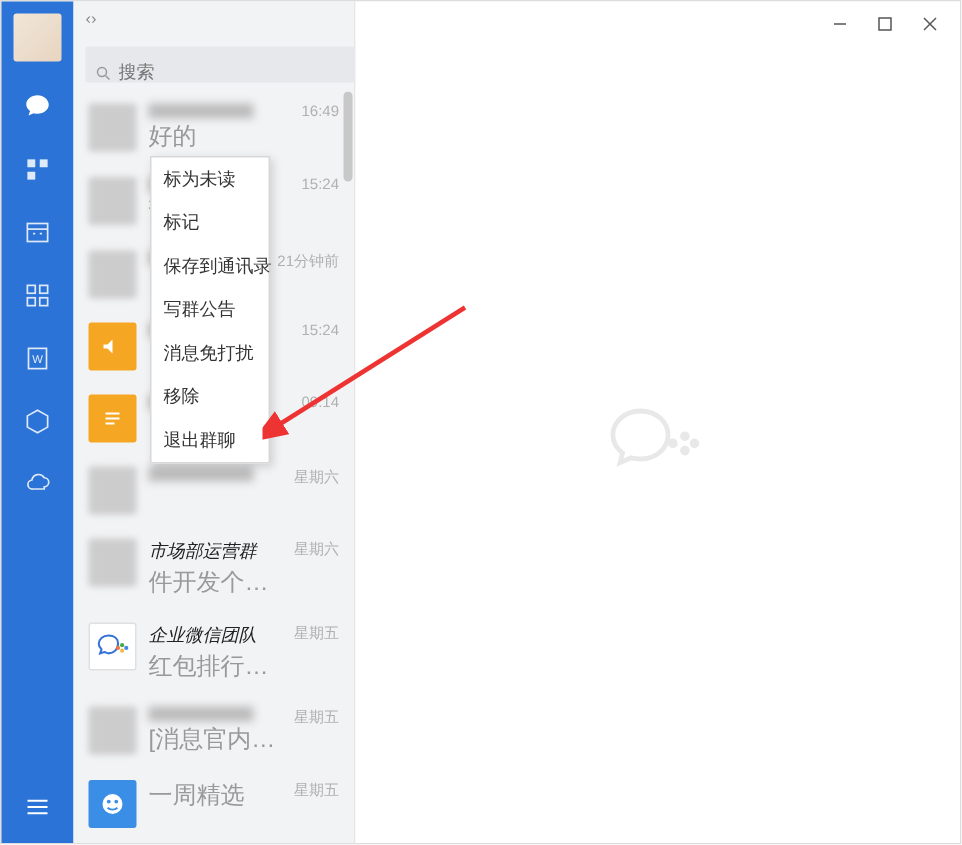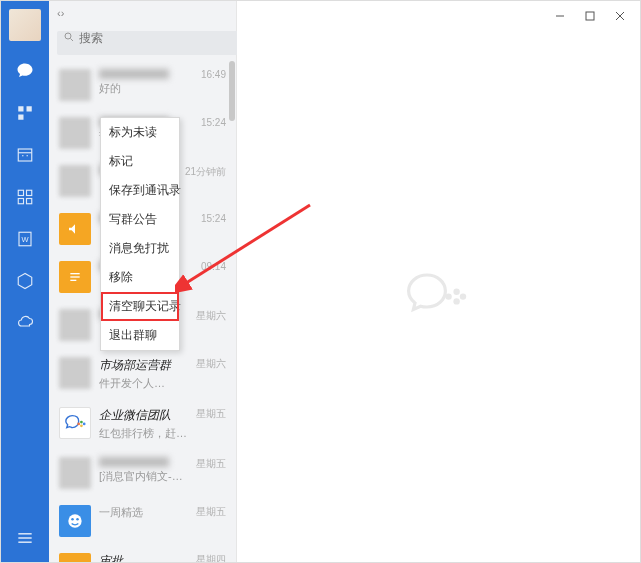--- a/index.html
+++ b/index.html
@@ -14,49 +14,49 @@
     .nav-icon.active { opacity: 1; }
     .nav-icon svg { width: 18px; height: 18px; fill: #fff; }
     .nav-spacer { flex: 1; }
     .nav-bottom { width: 20px; height: 20px; margin-bottom: 14px; display:flex;align-items:center;justify-content:center;}
     
     
     .list-panel { width: 188px; background: #f2f3f5; display: flex; flex-direction: column; border-right: 1px solid #e6e6e6; }
     .list-header { height: 24px; display: flex; align-items: center; padding: 0 8px; }
     .list-back { font-size: 11px; color: #888; }
     .search-row { display: flex; align-items: center; padding: 6px 8px; gap: 6px; }
-    .search-box { flex: 1; background: #e6e8eb; border-radius: 2px; padding: 0 6px; display: flex; align-items: flex-start; height: 24px; }
+    .search-box { flex: 1; background: #e6e8eb; border-radius: 2px; padding: 0 6px; display: flex; align-items: flex-end; height: 24px; }
     .search-box svg { width: 12px; height: 12px; fill: #999; margin-right: 4px;}
     .search-input { border: none; background: transparent; flex: 1; font-size: 12px; color: #666; outline: none; }
     .add-btn { width: 24px; height: 24px; display: flex; align-items: center; justify-content: center; font-size: 18px; color: #555; font-weight: 200;}
     
     .chat-list { flex: 1; overflow-y: hidden; position: relative; }
     .chat-item { display: flex; padding: 8px 10px; gap: 8px; position: relative; }
     .chat-avatar { width: 32px; height: 32px; border-radius: 2px; flex-shrink: 0; }
     .av-blur { background: #ccc; filter: blur(2px); }
     .av-orange { background: #f5a623; display:flex;align-items:center;justify-content:center;}
     .av-yellow { background: #f5a623; display:flex;align-items:center;justify-content:center;}
     .av-blue { background: #fff;border:1px solid #e0e0e0; display:flex;align-items:center;justify-content:center;}
     .av-monkey { background: #3a8ee6; display:flex;align-items:center;justify-content:center;}
     .chat-body { flex: 1; min-width: 0; }
     .chat-title { font-size: 12px; color: #222; white-space: nowrap; overflow: hidden; text-overflow: ellipsis; margin-bottom:2px;font-style:italic;}
-    .chat-preview { font-size: 11px; color: #999; white-space: nowrap; overflow: hidden; text-overflow: ellipsis; }
+    .chat-preview { font-size: 16px; color: #999; white-space: nowrap; overflow: hidden; text-overflow: ellipsis; }
     .chat-time { font-size: 10px; color: #b0b0b0; flex-shrink: 0; }
     .scrollbar { position: absolute; right: 1px; top: 0; width: 6px; height: 60px; background: #c8c8c8; border-radius: 3px; }
     
     
     .main { flex: 1; background: #fff; display: flex; flex-direction: column; position: relative; }
     .titlebar { height: 30px; display: flex; justify-content: flex-end; align-items: center; padding-right: 6px; gap: 2px; }
     .titlebar-btn { width: 28px; height: 20px; display: flex; align-items: center; justify-content: center; }
     .titlebar-btn svg { width: 10px; height: 10px; stroke: #555; fill: none; stroke-width: 1; }
     .main-body { flex: 1; display: flex; align-items: center; justify-content: center; }
     .empty-logo svg { width: 80px; height: 80px; }
     
     
-    .ctx-menu { position: absolute; left: 100px; top: 117px; width: 80px; background: #fff; border: 1px solid #d8d8d8; box-shadow: 2px 2px 6px rgba(0,0,0,0.15); z-index: 10; }
+    .ctx-menu { position: absolute; left: 100px; top: 104px; width: 80px; background: #fff; border: 1px solid #d8d8d8; box-shadow: 2px 2px 6px rgba(0,0,0,0.15); z-index: 10; }
     .ctx-item { padding: 6px 8px; font-size: 12px; color: #333; white-space: nowrap; }
     .ctx-item.highlighted { outline: 2px solid #e33; outline-offset: -2px; }
     
     
     .arrow { position: absolute; left: 175px; top: 200px; z-index: 20; pointer-events:none;}
     
     .blur-bar { width: 70px; height: 10px; background: #bbb; filter: blur(3px); margin-bottom: 2px;}
   </style>
 </head>
 <body>
@@ -282,21 +282,20 @@
     </div>
   </div>
 
   <div class="ctx-menu">
       <div class="ctx-item">标为未读</div>
       <div class="ctx-item">标记</div>
       <div class="ctx-item">保存到通讯录</div>
       <div class="ctx-item">写群公告</div>
       <div class="ctx-item">消息免打扰</div>
       <div class="ctx-item">移除</div>
-      <div class="ctx-item highlighted">清空聊天记录</div>
       <div class="ctx-item">退出群聊</div>
     </div>
 
   <svg class="arrow" width="140" height="100">
     <defs>
         <marker id="ah" markerWidth="10" markerHeight="10" refX="2" refY="3" orient="auto">
           <path d="M0,0 L0,6 L8,3 z" fill="#e33"></path>
         </marker>
       </defs>
     <line x1="135" y1="5" x2="8" y2="85" stroke="#e33" stroke-width="3" marker-end="url(#ah)"></line>

